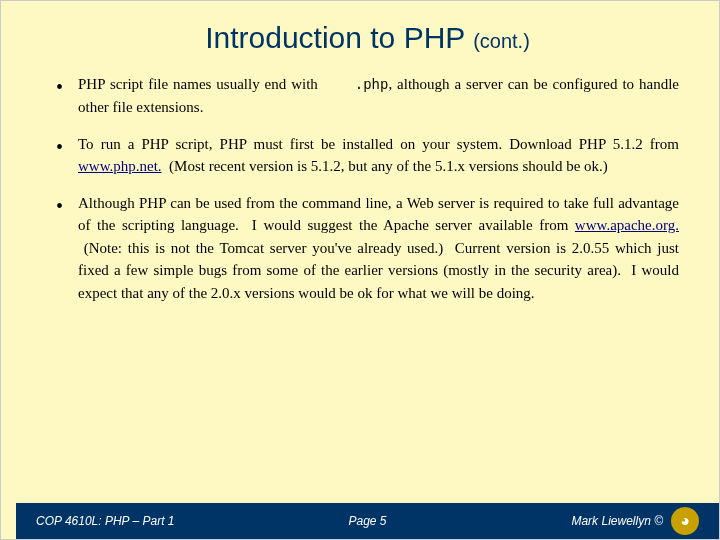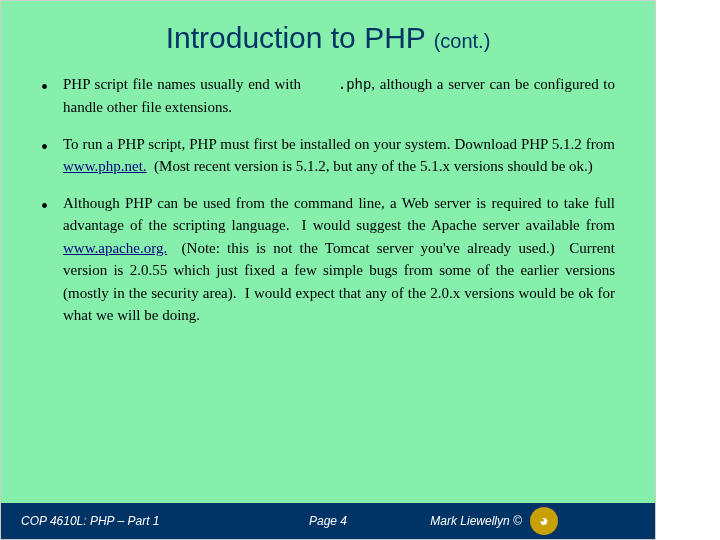--- a/index.html
+++ b/index.html
@@ -4,26 +4,27 @@
   <style>
     * { margin: 0; padding: 0; box-sizing: border-box; }
     body {
       width: 720px;
       height: 540px;
       background: #ffffff;
       font-family: 'Times New Roman', Times, serif;
       overflow: hidden;
     }
     .slide {
-      width: 656px;
+      width: 720px;
       height: 540px;
-      background: #86efac;
+      background: #fef9c3;
       display: flex;
       flex-direction: column;
       border: 1px solid #ccc;
+      padding-left: 15px;
     }
     .slide-content {
       flex: 1;
       padding: 20px 40px 10px 40px;
     }
     .title {
       text-align: center;
       font-size: 30px;
       font-weight: normal;
       color: #003366;
@@ -79,20 +80,21 @@
       flex: 1;
       font-style: italic;
     }
     .footer-center {
       text-align: center;
     }
     .footer-right {
       text-align: right;
       display: flex;
       align-items: center;
+      justify-content: flex-end;
       gap: 8px;
     }
     .logo-circle {
       width: 28px;
       height: 28px;
       background: #c8a000;
       border-radius: 50%;
       display: inline-flex;
       align-items: center;
       justify-content: center;
@@ -132,19 +134,19 @@
         <span class="bullet-text">
           Although PHP can be used from the command line, a Web server is required to take full advantage of the scripting language. &nbsp;I would suggest the Apache server available from <a href="#">www.apache.org.</a> &nbsp;(Note: this is not the Tomcat server you've already used.) &nbsp;Current version is 2.0.55 which just fixed a few simple bugs from some of the earlier versions (mostly in the security area). &nbsp;I would expect that any of the 2.0.x versions would be ok for what we will be doing.
         </span>
       </li>
 
     </ul>
   </div>
 
   <div class="footer">
     <div class="footer-left">COP 4610L: PHP – Part 1</div>
-    <div class="footer-center">Page 4</div>
+    <div class="footer-center">Page 5</div>
     <div class="footer-right">
       <span>Mark Liewellyn ©</span>
       <div class="logo-circle">◕</div>
     </div>
   </div>
 </div>
 
 </body></html>

